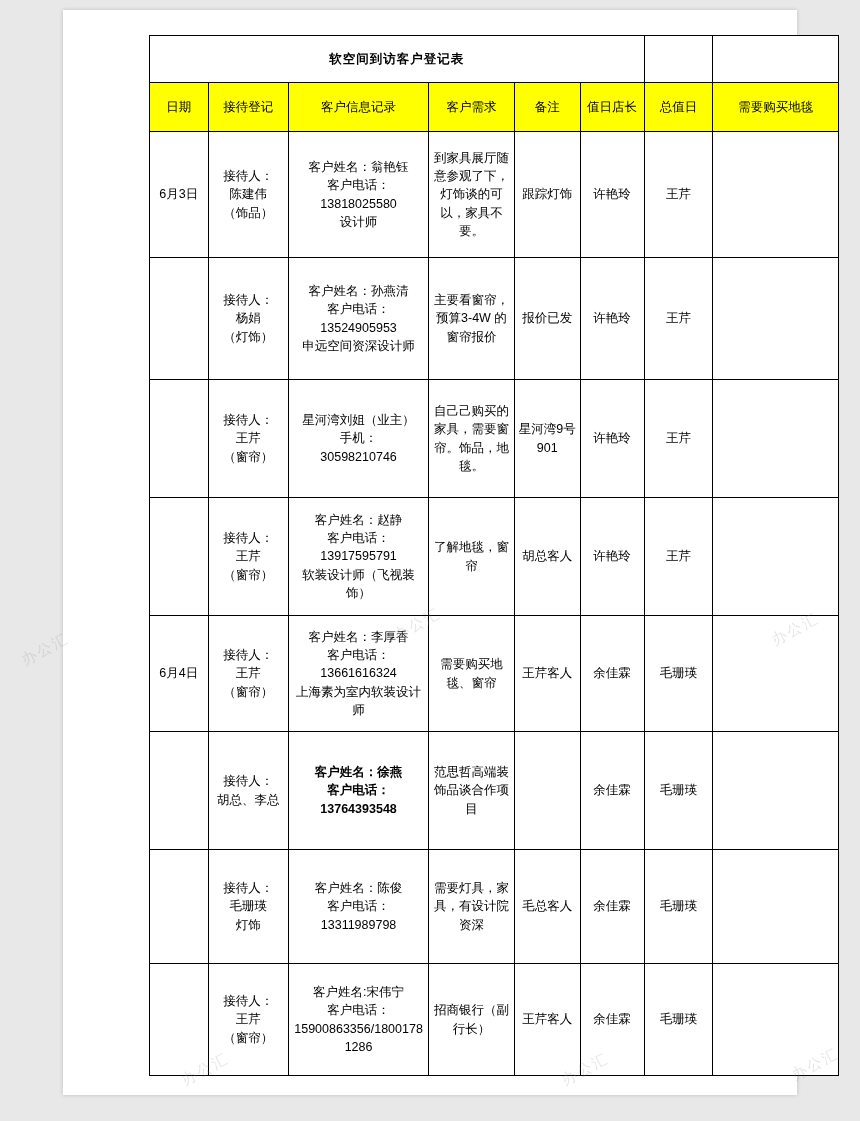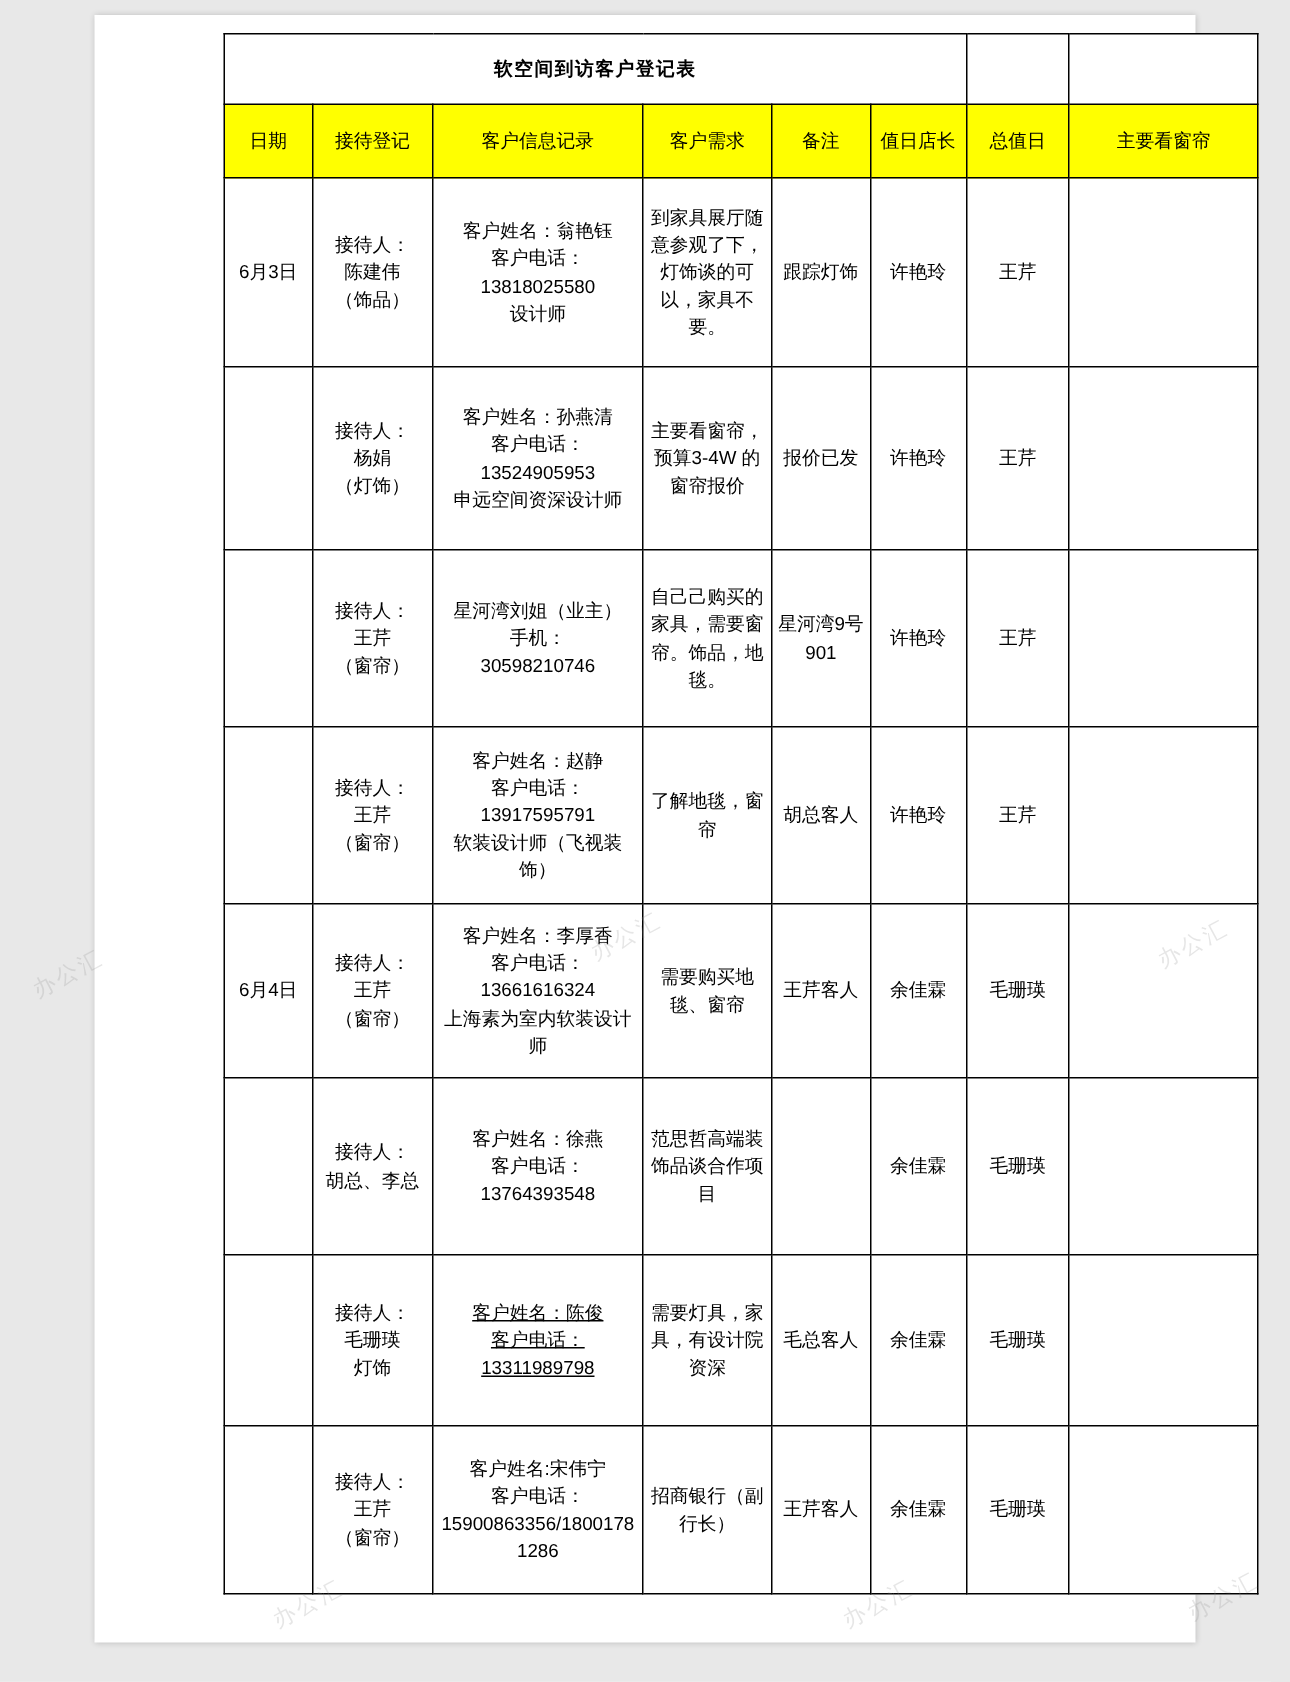--- a/index.html
+++ b/index.html
@@ -20,21 +20,21 @@
     left: 63px;
     top: 10px;
     width: 734px;
     height: 1085px;
     background: #ffffff;
     box-shadow: 0 0 4px rgba(0,0,0,0.18);
   }
   table.reg {
     position: absolute;
     left: 86px;
-    top: 12px;
+    top: 25px;
     width: 690px;
     border-collapse: collapse;
     table-layout: fixed;
     background: #ffffff;
   }
   table.reg td, table.reg th {
     border: 1px solid #000000;
     vertical-align: middle;
     text-align: center;
     font-size: 12.5px;
@@ -115,21 +115,21 @@
           <td class="blank-head"></td>
         </tr>
         <tr class="hdr">
           <td>日期</td>
           <td>接待登记</td>
           <td>客户信息记录</td>
           <td>客户需求</td>
           <td>备注</td>
           <td>值日店长</td>
           <td>总值日</td>
-          <td>主要看窗帘</td>
+          <td>需要购买地毯</td>
         </tr>
 
         <tr style="height:126px">
           <td class="date">6月3日</td>
           <td class="recv" style="white-space: pre-line;">接待人：
 陈建伟
 （饰品）</td>
           <td class="info" style="white-space: pre-line;">客户姓名：翁艳钰
 客户电话：
 13818025580
@@ -201,36 +201,36 @@
           <td class="note">王芹客人</td>
           <td class="duty">余佳霖</td>
           <td class="chief">毛珊瑛</td>
           <td class="sign"></td>
         </tr>
 
         <tr style="height:118px">
           <td class="date"></td>
           <td class="recv" style="white-space: pre-line;">接待人：
 胡总、李总</td>
-          <td class="info" style="white-space: pre-line;">客户姓名：徐燕
+          <td class="info" style="white-space: pre-line; font-weight: bold;">客户姓名：徐燕
 客户电话：
 13764393548</td>
           <td class="need">范思哲高端装饰品谈合作项目</td>
           <td class="note"></td>
           <td class="duty">余佳霖</td>
           <td class="chief">毛珊瑛</td>
           <td class="sign"></td>
         </tr>
 
         <tr style="height:114px">
           <td class="date"></td>
           <td class="recv" style="white-space: pre-line;">接待人：
 毛珊瑛
 灯饰</td>
-          <td class="info" style="white-space: pre-line; text-decoration: underline;">客户姓名：陈俊
+          <td class="info" style="white-space: pre-line;">客户姓名：陈俊
 客户电话：
 13311989798</td>
           <td class="need">需要灯具，家具，有设计院资深</td>
           <td class="note">毛总客人</td>
           <td class="duty">余佳霖</td>
           <td class="chief">毛珊瑛</td>
           <td class="sign"></td>
         </tr>
 
         <tr style="height:112px">

